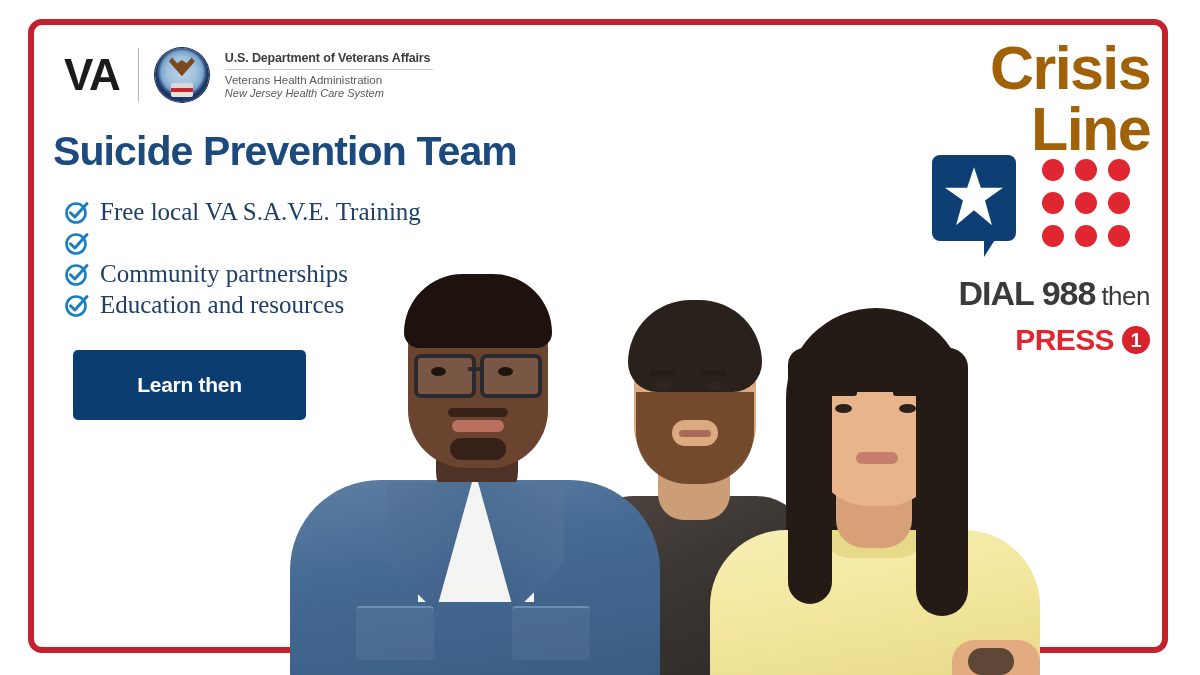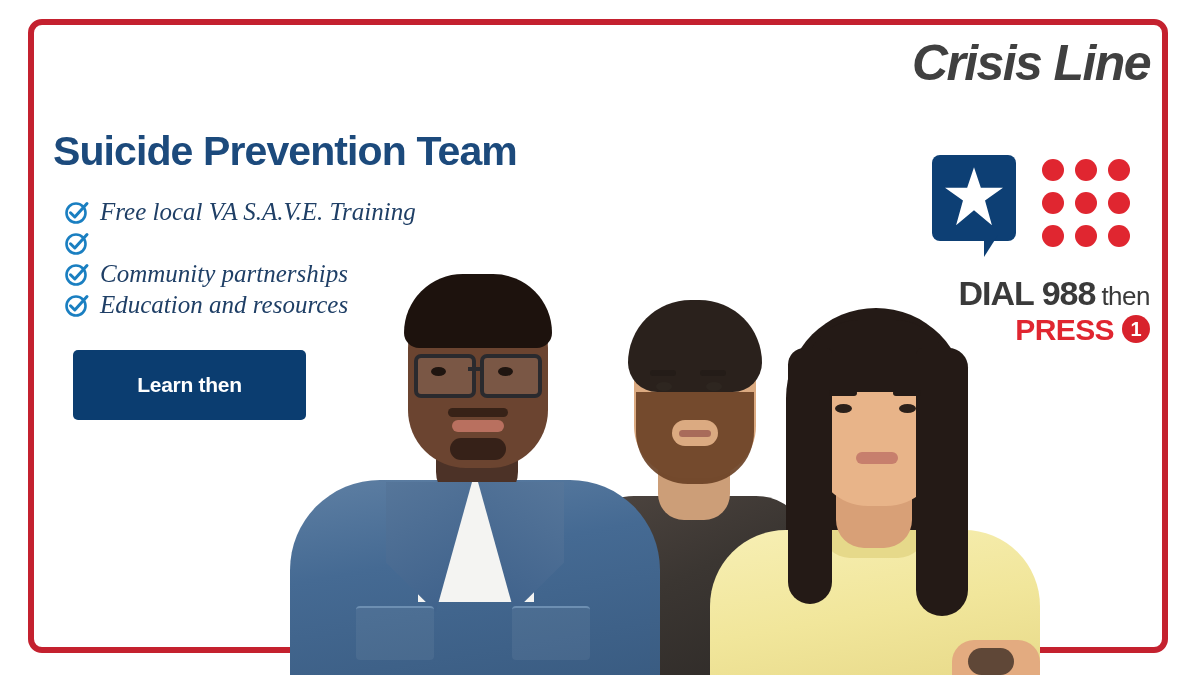--- a/index.html
+++ b/index.html
@@ -132,21 +132,20 @@
   #bullets {
     position: absolute;
     left: 64px;
     top: 196px;
     z-index: 6;
   }
   .bullet-row {
     display: flex;
     align-items: center;
     height: 31px;
-    font-style: italic;
   }
   .check-icon {
     width: 26px;
     height: 26px;
     flex: none;
     margin-right: 10px;
   }
   .bullet-label {
     font-family: "Liberation Serif", serif;
     font-size: 25px;
@@ -188,25 +187,24 @@
     font-family: "Liberation Sans", sans-serif;
     font-weight: bold;
     font-size: 45px;
     letter-spacing: -1.6px;
     color: #7b7b7b;
     line-height: 0.98;
   }
   #vcl-crisisline {
     font-family: "Liberation Sans", sans-serif;
     font-weight: bold;
-    font-size: 50px;
+    font-size: 61px;
     letter-spacing: -1.6px;
-    color: #404040;
+    color: #a16207;
     line-height: 1.0;
-    font-style: italic;
   }
 
   #vcl-badge {
     position: absolute;
     left: 932px;
     top: 155px;
     display: flex;
     align-items: flex-start;
     z-index: 6;
   }
@@ -274,24 +272,25 @@
     color: #3a3a3a;
   }
   #dial-then {
     font-family: "Liberation Sans", sans-serif;
     font-size: 26px;
     letter-spacing: -0.5px;
     color: #3a3a3a;
     margin-left: 6px;
   }
   #press-line {
-    margin-top: 5px;
+    margin-top: 15px;
     line-height: 1;
     white-space: nowrap;
     display: flex;
+    align-items: center;
     justify-content: flex-end;
   }
   #press-word {
     font-family: "Liberation Sans", sans-serif;
     font-weight: bold;
     font-size: 30px;
     letter-spacing: -0.6px;
     color: #e02630;
   }
   #press-one {
@@ -500,20 +499,31 @@
     background: #3a2a22; border-radius: 14px; opacity: .78; z-index: 7;
   }
 </style>
 </head>
 <body>
 
 <div id="stage">
 
   <div id="frame"></div>
 
+  <div id="va-lockup">
+    <div id="va-word">VA</div>
+    <div id="va-divider"></div>
+    <div id="va-seal"></div>
+    <div id="va-text">
+      <div id="va-dept">U.S. Department of Veterans Affairs</div>
+      <div id="va-rule"></div>
+      <div id="va-vha">Veterans Health Administration</div>
+      <div id="va-sys">New Jersey Health Care System</div>
+    </div>
+  </div>
 
   <div id="headline">Suicide Prevention Team</div>
 
   <div id="bullets">
 
     <div class="bullet-row">
       <svg class="check-icon" viewBox="0 0 26 26">
         <circle cx="12" cy="14" r="9.5" fill="none" stroke="#1a7fc1" stroke-width="2.6"></circle>
         <path d="M6.5 13.8 L10.8 18 L23 4.5" fill="none" stroke="#1a7fc1" stroke-width="3" stroke-linecap="round" stroke-linejoin="round"></path>
       </svg>

